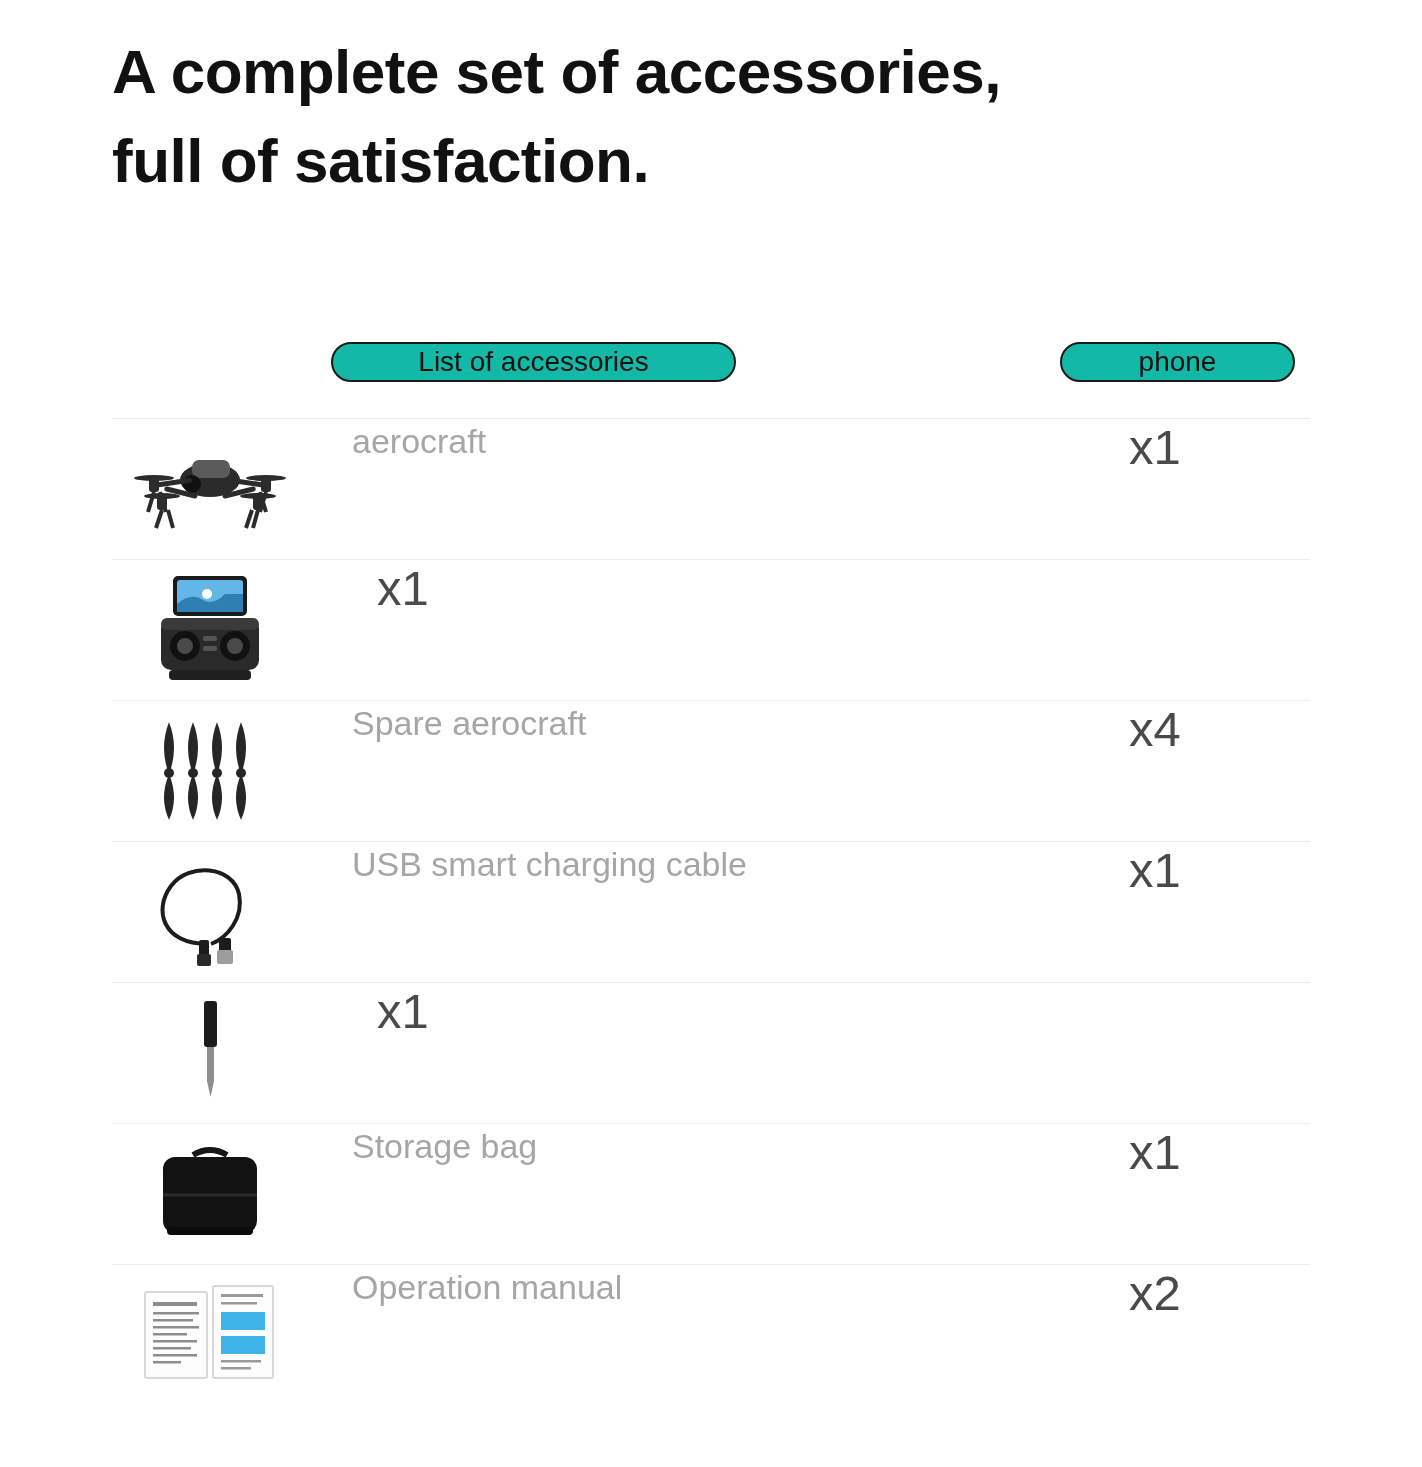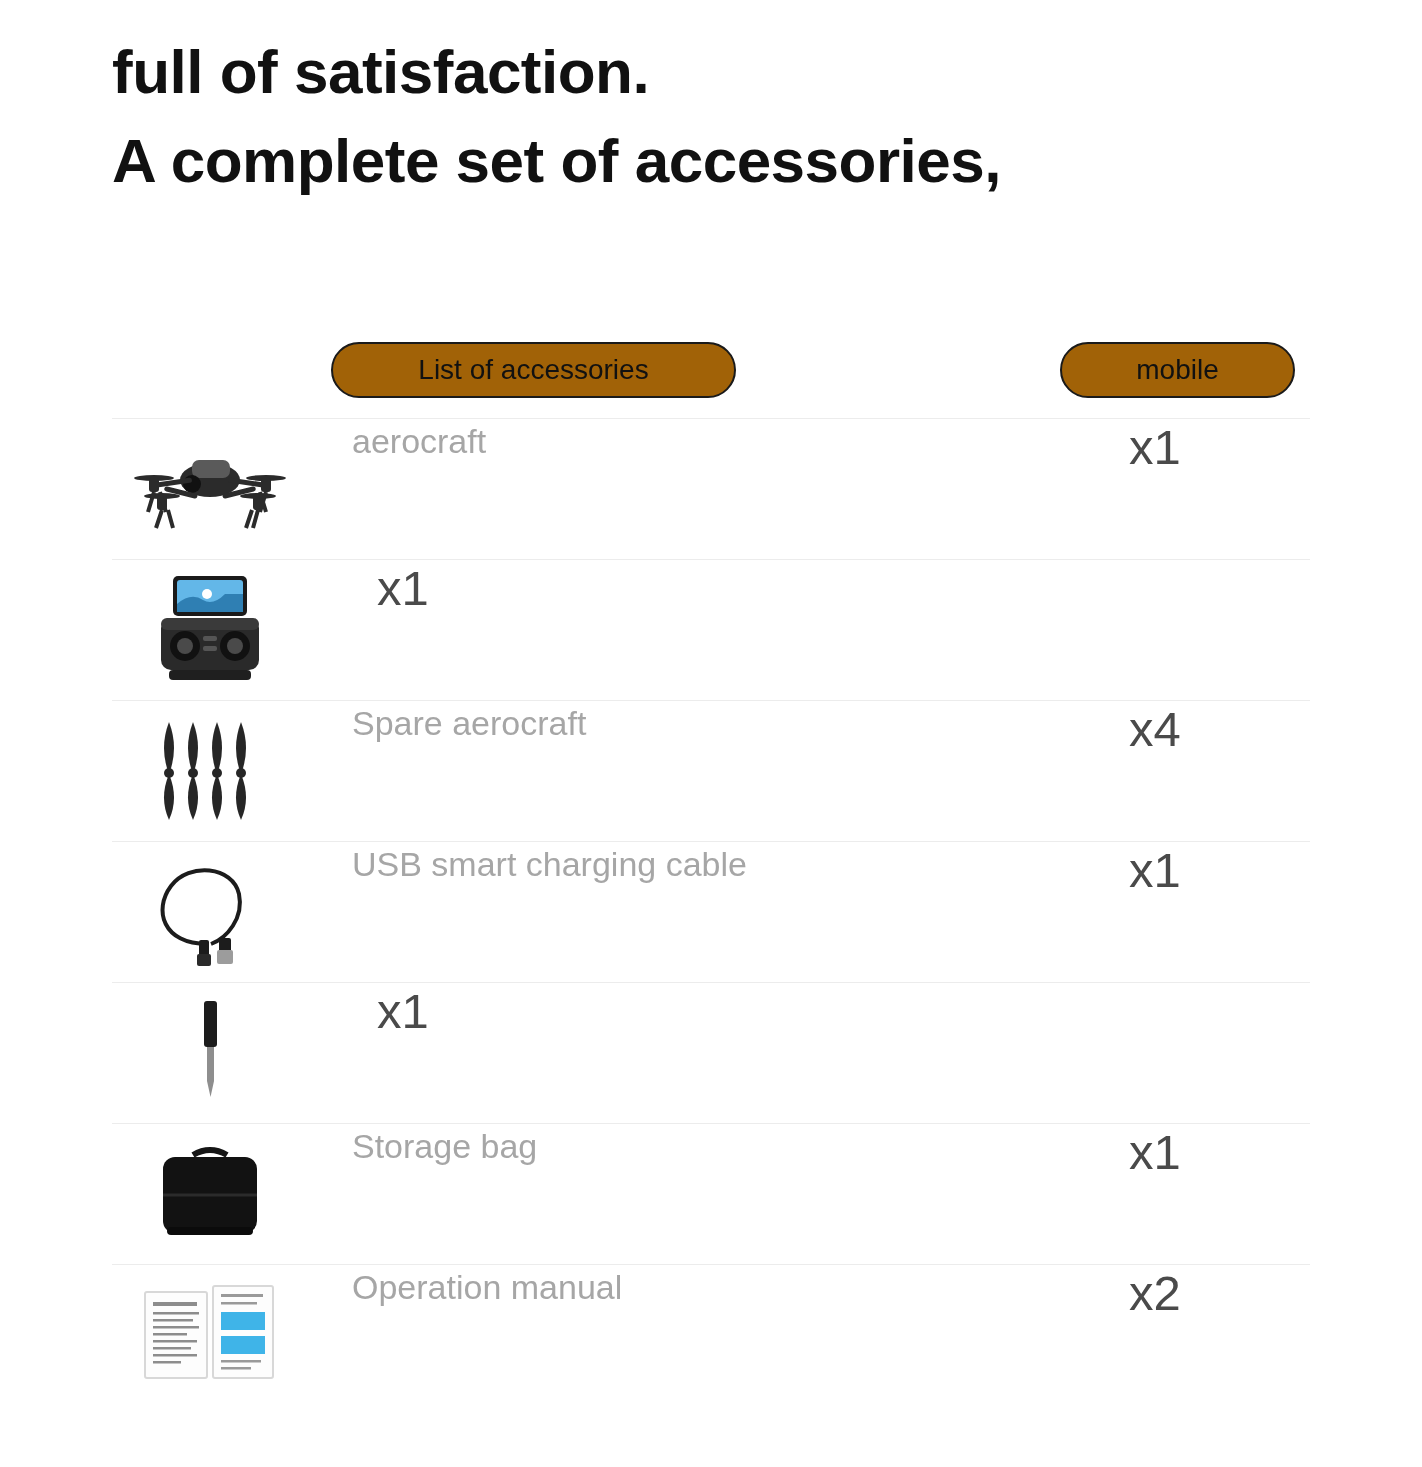--- a/index.html
+++ b/index.html
@@ -48,27 +48,27 @@
     width: 1198px;
   }
   .header-row {
     position: relative;
     height: 86px;
   }
   .pill {
     position: absolute;
     border: 2px solid #1a1a1a;
     border-radius: 40px;
-    height: 56px;
+    height: 40px;
     display: flex;
     align-items: center;
     justify-content: center;
     font-size: 28px;
     color: #111111;
-    background: #a16207;
+    background: #14b8a6;
     box-sizing: border-box;
   }
   .pill-accessories {
     left: 219px;
     top: 10px;
     width: 405px;
   }
   .pill-number {
     left: 948px;
     top: 10px;
@@ -117,29 +117,29 @@
   .icon-svg {
     display: block;
   }
 </style>
 </head>
 <body>
 
 <div class="page">
 
   <div class="heading">
+    <span class="line">A complete set of accessories,</span>
     <span class="line">full of satisfaction.</span>
-    <span class="line">A complete set of accessories,</span>
   </div>
 
   <div class="table">
 
     <div class="header-row">
       <div class="pill pill-accessories">List of accessories</div>
-      <div class="pill pill-number">mobile</div>
+      <div class="pill pill-number">phone</div>
     </div>
 
     <div class="row">
       <div class="row-icon">
         <svg class="icon-svg" width="160" height="110" viewBox="0 0 160 110" aria-hidden="true">
           <g fill="#2b2b2b">
 
             <ellipse cx="80" cy="46" rx="30" ry="17"></ellipse>
             <rect x="62" y="26" width="38" height="18" rx="7" fill="#5a5a5a"></rect>
             <circle cx="62" cy="50" r="9" fill="#111"></circle>

